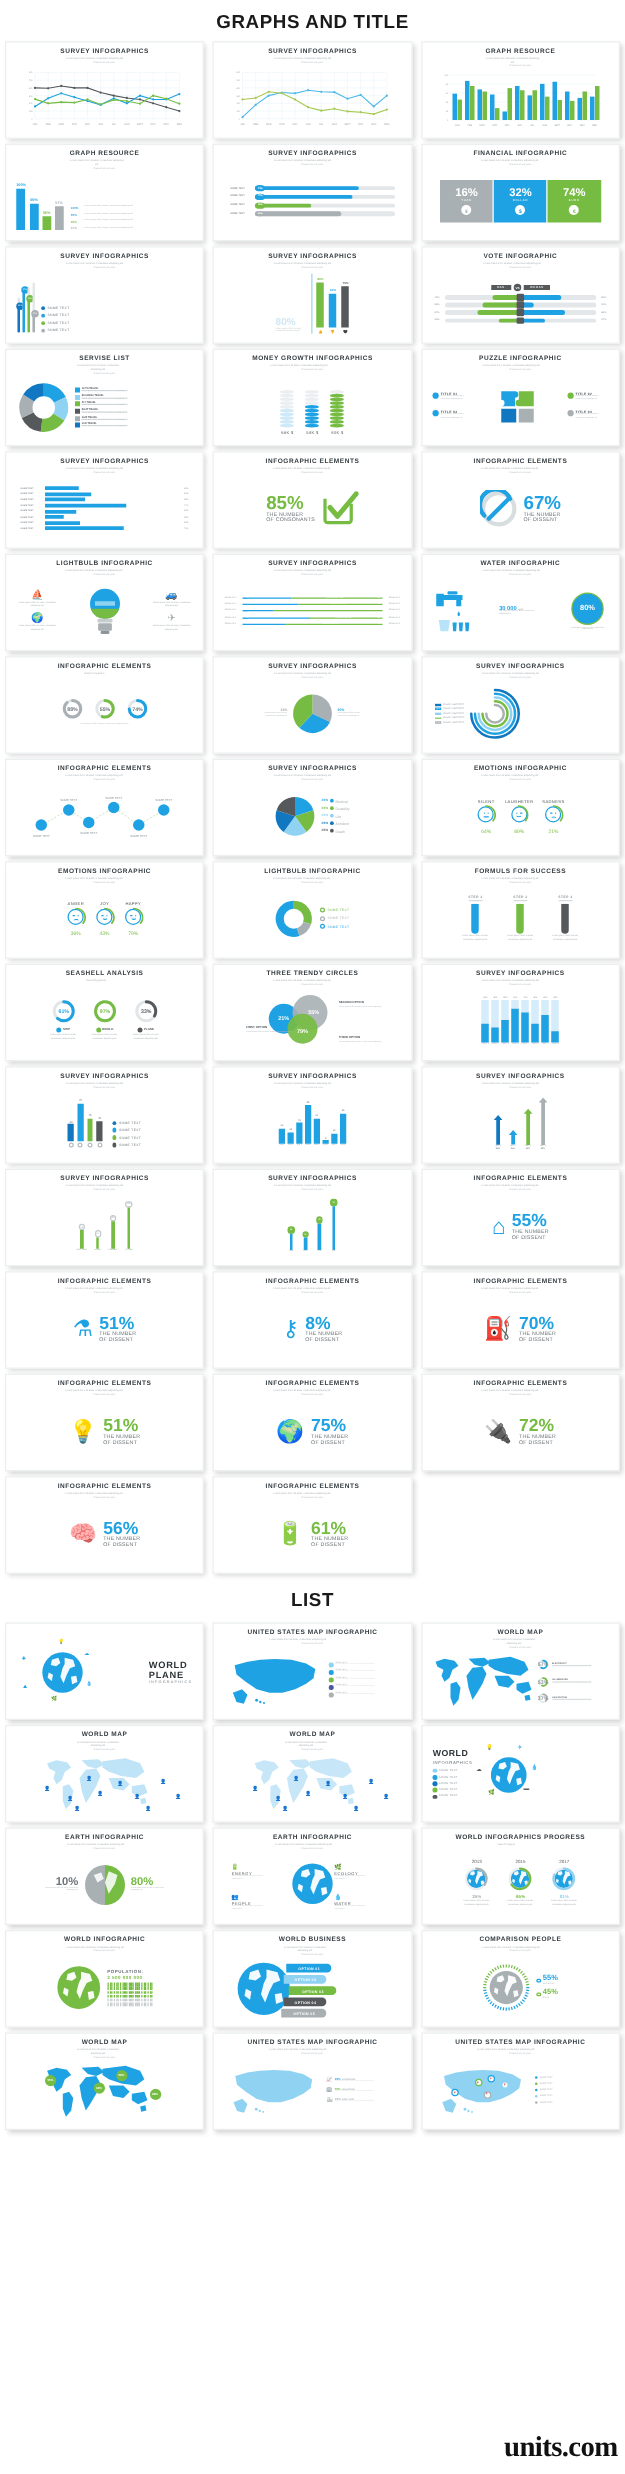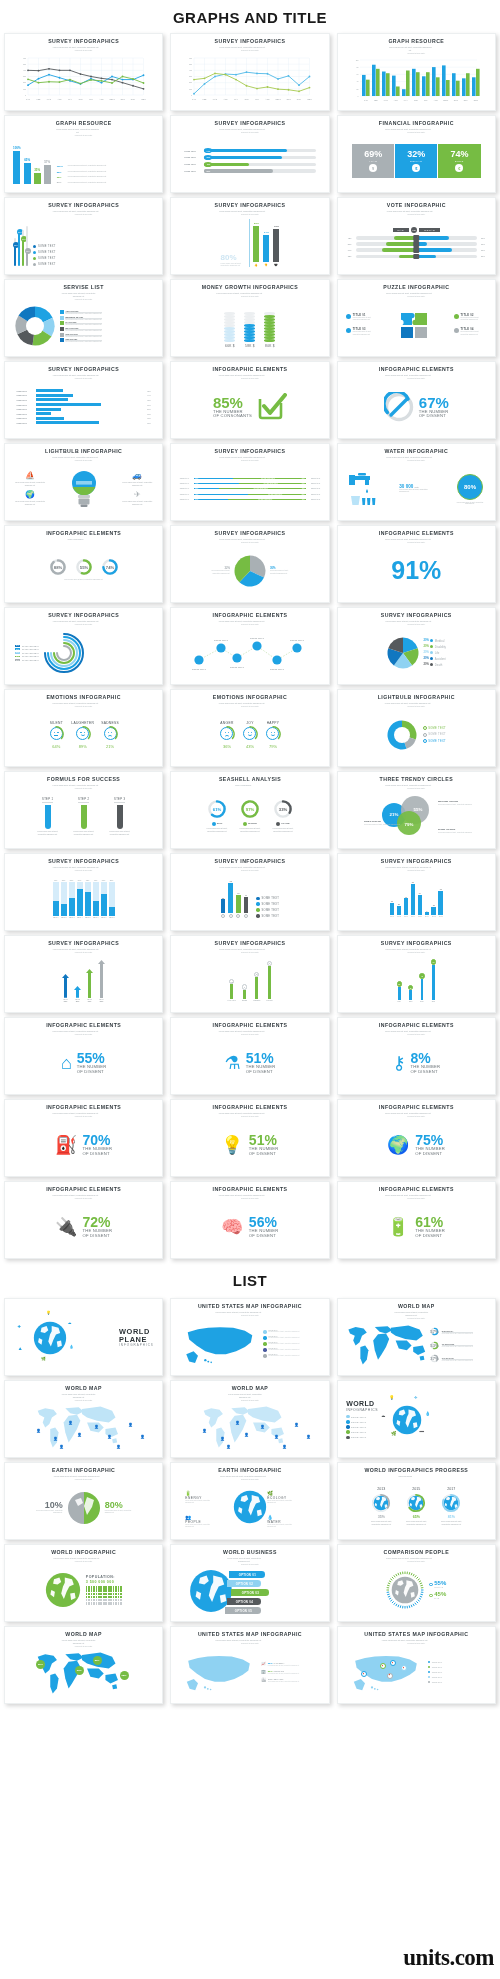--- a/index.html
+++ b/index.html
@@ -413,21 +413,21 @@
     </div>
     <div class="slide">
       <div>
         <div class="s-title">FINANCIAL INFOGRAPHIC</div>
         <div class="s-sub">Lorem ipsum dolor sit amet, consectetur adipiscing elit.</div>
         <div class="s-sub2">Praesent at sem justo.</div>
       </div>
       <div class="body">
         <div class="row" style="width: 86%; gap: 1px;">
           <div class="fin-cell" style="background: rgb(169, 176, 180);">
-            <div class="fin-pct">69%</div>
+            <div class="fin-pct">16%</div>
             <div class="fin-lbl">YUAN</div>
             <div class="coin" style="color: rgb(169, 176, 180);">¥</div>
           </div>
           <div class="fin-cell" style="background: rgb(30, 162, 227);">
             <div class="fin-pct">32%</div>
             <div class="fin-lbl">DOLLAR</div>
             <div class="coin" style="color: rgb(30, 162, 227);">$</div>
           </div>
           <div class="fin-cell" style="background: rgb(118, 188, 67);">
             <div class="fin-pct">74%</div>
@@ -1028,30 +1028,20 @@
           <svg width="32" height="32" viewBox="0 0 32 32" class="mapsvg">
             <path d="M16 16 L16 0.5 A15.5 15.5 0 0 1 30.024819313223304 22.599579019258627 Z" fill="#a9b0b4"></path>
             <path d="M16 16 L30.024819313223304 22.599579019258627 A15.5 15.5 0 0 1 5.389519858105325 27.299013725031877 Z" fill="#1ea2e3"></path>
             <path d="M16 16 L5.389519858105325 27.299013725031877 A15.5 15.5 0 0 1 15.999999999999996 0.5 Z" fill="#76bc43"></path>
           </svg>
           <div class="col" style="align-items: flex-start;">
             <div style="font-size: 2.8px; font-weight: bold; color: rgb(30, 162, 227);">30%</div>
             <div style="font-size: 1.5px; color: rgb(182, 189, 192); max-width: 24px; line-height: 1.6;">Lorem ipsum dolor sit amet, consectetur adipiscing elit.</div>
           </div>
         </div>
-      </div>
-    </div>
-    <div class="slide">
-      <div>
-        <div class="s-title">INFOGRAPHIC ELEMENTS</div>
-        <div class="s-sub">Lorem ipsum dolor sit amet, consectetur adipiscing elit.</div>
-        <div class="s-sub2">Praesent at sem justo.</div>
-      </div>
-      <div class="body">
-        <div class="big-pct" style="font-size: 25px; color: rgb(30, 162, 227);">91%</div>
       </div>
     </div>
     <div class="slide">
       <div>
         <div class="s-title">SURVEY INFOGRAPHICS</div>
         <div class="s-sub">Lorem ipsum dolor sit amet, consectetur adipiscing elit.</div>
         <div class="s-sub2">Praesent at sem justo.</div>
       </div>
       <div class="body">
         <div class="row" style="width: 92%; gap: 4px; align-items: center;">

